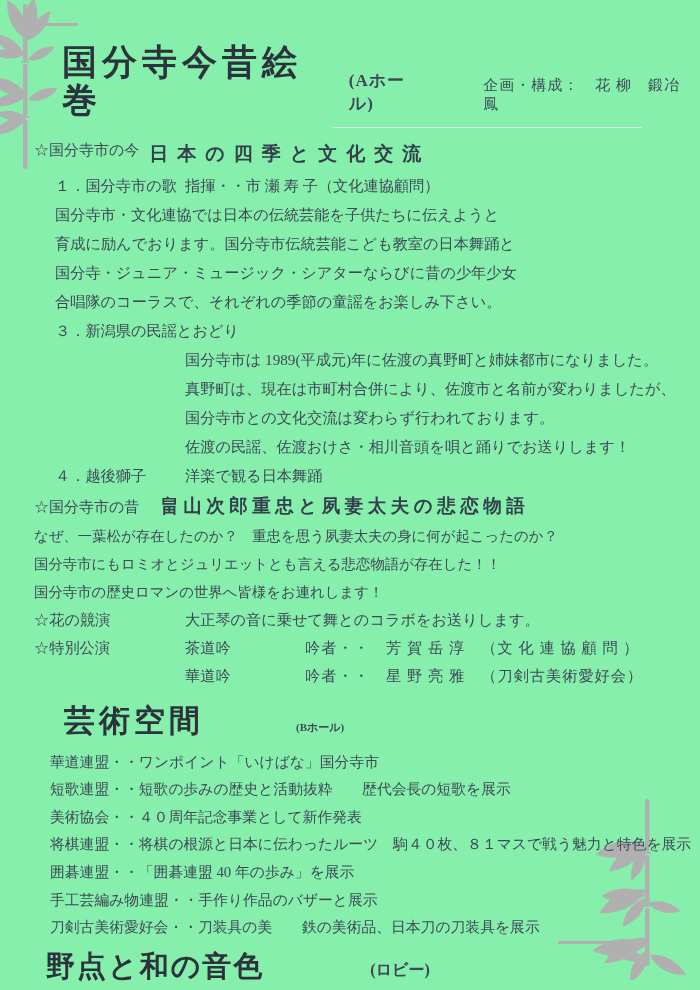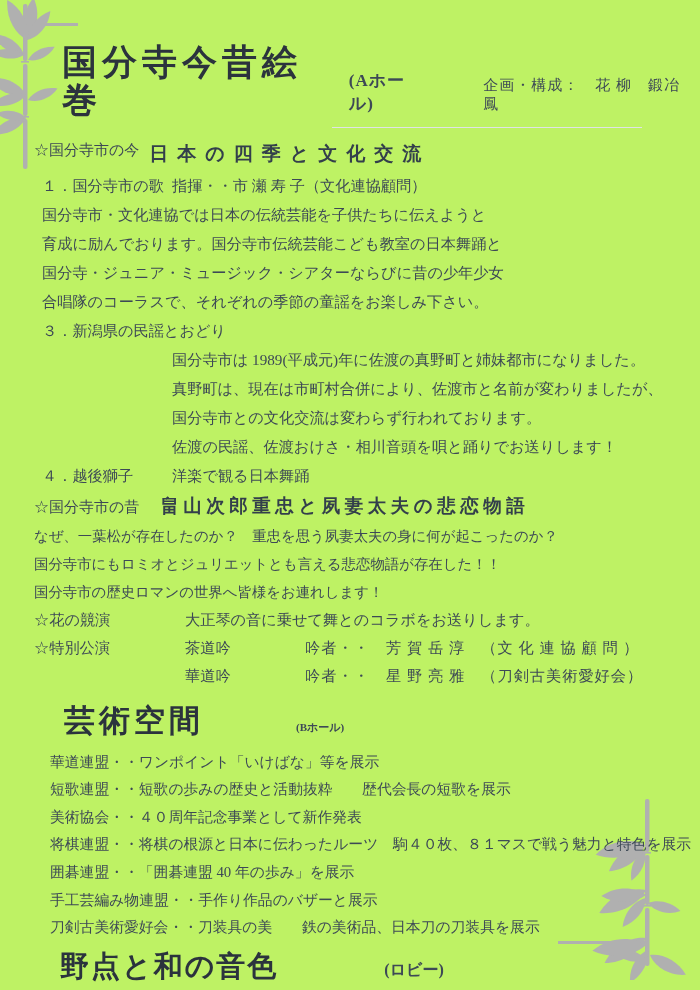--- a/index.html
+++ b/index.html
@@ -1,39 +1,39 @@
 <!DOCTYPE html>
 <html><head>
 <meta charset="utf-8">
 <style>
   html,body { margin:0; padding:0; background:#e9e9e9; }
   .page {
     position:relative; width:700px; height:990px; margin:0 auto;
-    background:#bef264; overflow:hidden;
+    background:#86efac; overflow:hidden;
     color:#3d4956;
     font-family:"Liberation Serif","DejaVu Serif",serif;
     font-size:15.2px;
   }
   .bamboo { position:absolute; pointer-events:none; }
   .bamboo.tl { top:0; left:0; }
   .bamboo.br { right:0; bottom:10px; }
   .faint-rule { position:absolute; top:127px; left:332px; width:310px; height:1px; background:#dfe3e6; }
 
   .content { position:absolute; inset:0; padding:44px 14px 0 34px; }
 
   .header-row { display:flex; align-items:flex-end; margin-left:28px; }
   .main-title { margin:0; font-size:35px; font-weight:bold; letter-spacing:5px; line-height:1.08; color:#2b333d; }
   .hall-a { font-size:17px; font-weight:bold; margin-left:20px; padding-bottom:5px; letter-spacing:1px; }
   .credit { font-size:15px; margin-left:57px; padding-bottom:6px; letter-spacing:1px; }
 
   .headline-row { margin-top:21px; display:flex; align-items:flex-start; }
   .star-label { font-size:15px; flex:0 0 auto; }
   .headline { font-size:19px; font-weight:bold; letter-spacing:9px; margin-left:10px; color:#333f4b; white-space:nowrap; }
 
-  .program-list { margin-left:8px; margin-top:4px; }
+  .program-list { margin-left:21px; margin-top:4px; }
   .prow { display:flex; line-height:29px; }
   .plabel { flex:0 0 130px; white-space:nowrap; }
   .pdetail { white-space:nowrap; }
   .pdetail div { white-space:nowrap; }
 
   .mukashi-row { display:flex; align-items:baseline; line-height:30px; margin-top:1px; }
   .mukashi-headline { font-size:18.5px; font-weight:bold; letter-spacing:4.5px; margin-left:21px; color:#333f4b; white-space:nowrap; }
   .mukashi-lines { line-height:28px; font-size:14.4px; }
   .mukashi-lines div { white-space:nowrap; }
 
@@ -41,21 +41,21 @@
   .hlabel { flex:0 0 151px; }
   .tok-kind { flex:0 0 120px; }
   .tok-text { white-space:nowrap; letter-spacing:1px; }
 
   .b-heading-row { display:flex; align-items:flex-end; margin-top:14px; margin-left:30px; }
   .b-title { font-size:31px; font-weight:bold; letter-spacing:4px; color:#2b333d; line-height:1.1; }
   .b-hall { font-size:11px; font-weight:bold; margin-left:92px; padding-bottom:3px; }
   .b-lines { margin-left:16px; margin-top:11px; line-height:27.6px; font-size:14.8px; }
   .b-lines div { white-space:nowrap; }
 
-  .lobby-heading-row { display:flex; align-items:flex-end; margin-top:9px; margin-left:26px; }
+  .lobby-heading-row { display:flex; align-items:flex-end; margin-top:9px; margin-left:12px; }
   .lobby-title { font-size:29px; font-weight:bold; letter-spacing:2px; color:#2b333d; line-height:1.1; }
   .lobby-hall { font-size:16px; font-weight:bold; margin-left:106px; padding-bottom:2px; }
 </style>
 </head>
 <body>
 
 <div class="page">
 
   <svg class="bamboo tl" width="100" height="180" viewBox="0 0 100 180" xmlns="http://www.w3.org/2000/svg">
     <defs>
@@ -175,21 +175,21 @@
       <span class="hlabel"></span>
       <span class="tok-kind">華道吟</span>
       <span class="tok-text">吟者・・　星 野 亮 雅　（刀剣古美術愛好会）</span>
     </div>
 
     <div class="b-heading-row">
       <span class="b-title">芸術空間</span>
       <span class="b-hall">(Bホール)</span>
     </div>
     <div class="b-lines">
-      <div>華道連盟・・ワンポイント「いけばな」等を展示</div>
+      <div>華道連盟・・ワンポイント「いけばな」国分寺市</div>
       <div>短歌連盟・・短歌の歩みの歴史と活動抜粋　　歴代会長の短歌を展示</div>
       <div>美術協会・・４０周年記念事業として新作発表</div>
       <div>将棋連盟・・将棋の根源と日本に伝わったルーツ　駒４０枚、８１マスで戦う魅力と特色を展示</div>
       <div>囲碁連盟・・「囲碁連盟 40 年の歩み」を展示</div>
       <div>手工芸編み物連盟・・手作り作品のバザーと展示</div>
       <div>刀剣古美術愛好会・・刀装具の美　　鉄の美術品、日本刀の刀装具を展示</div>
     </div>
 
     <div class="lobby-heading-row">
       <span class="lobby-title">野点と和の音色</span>

